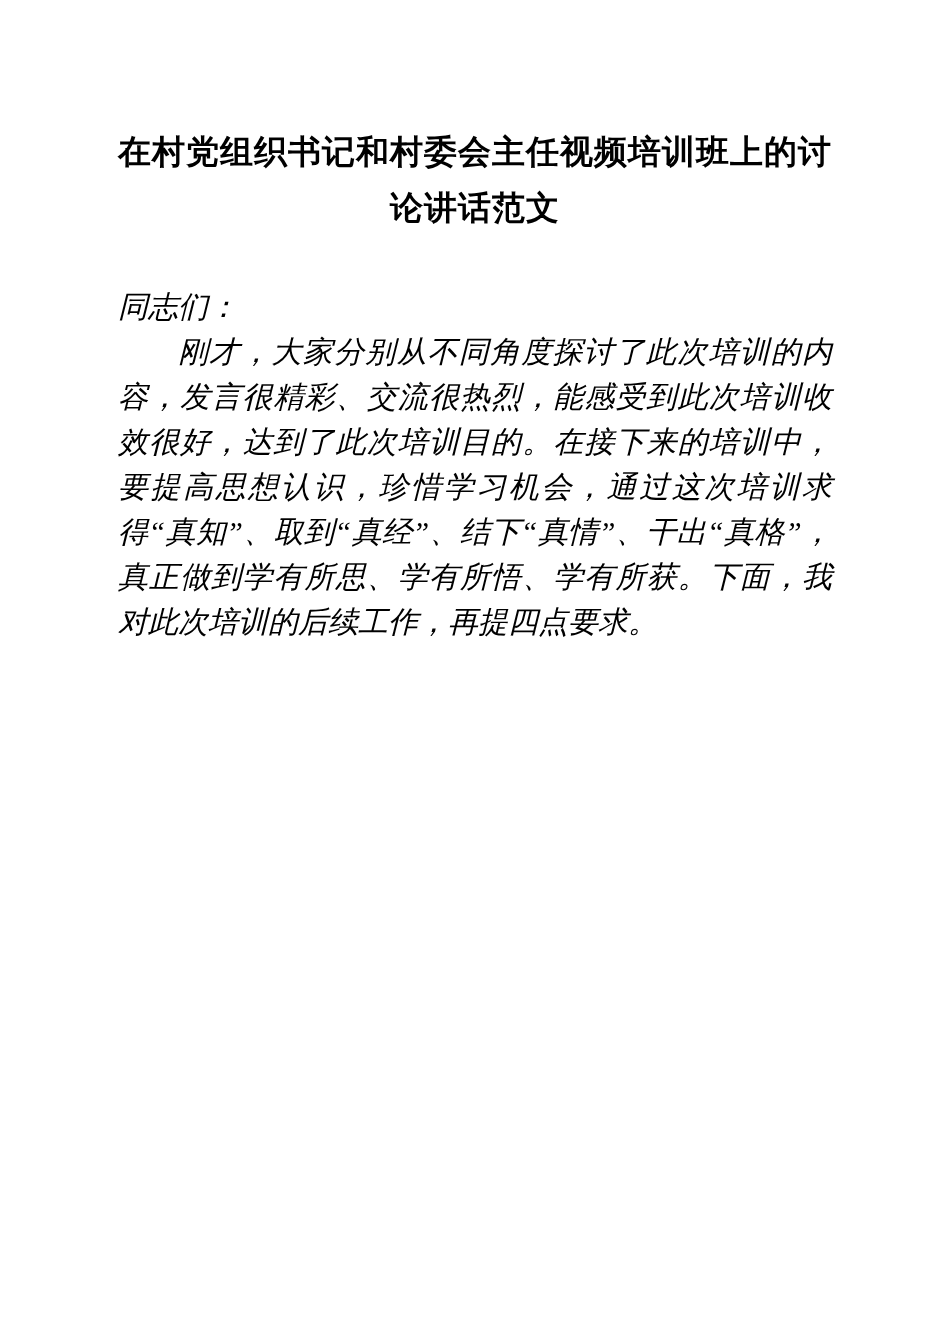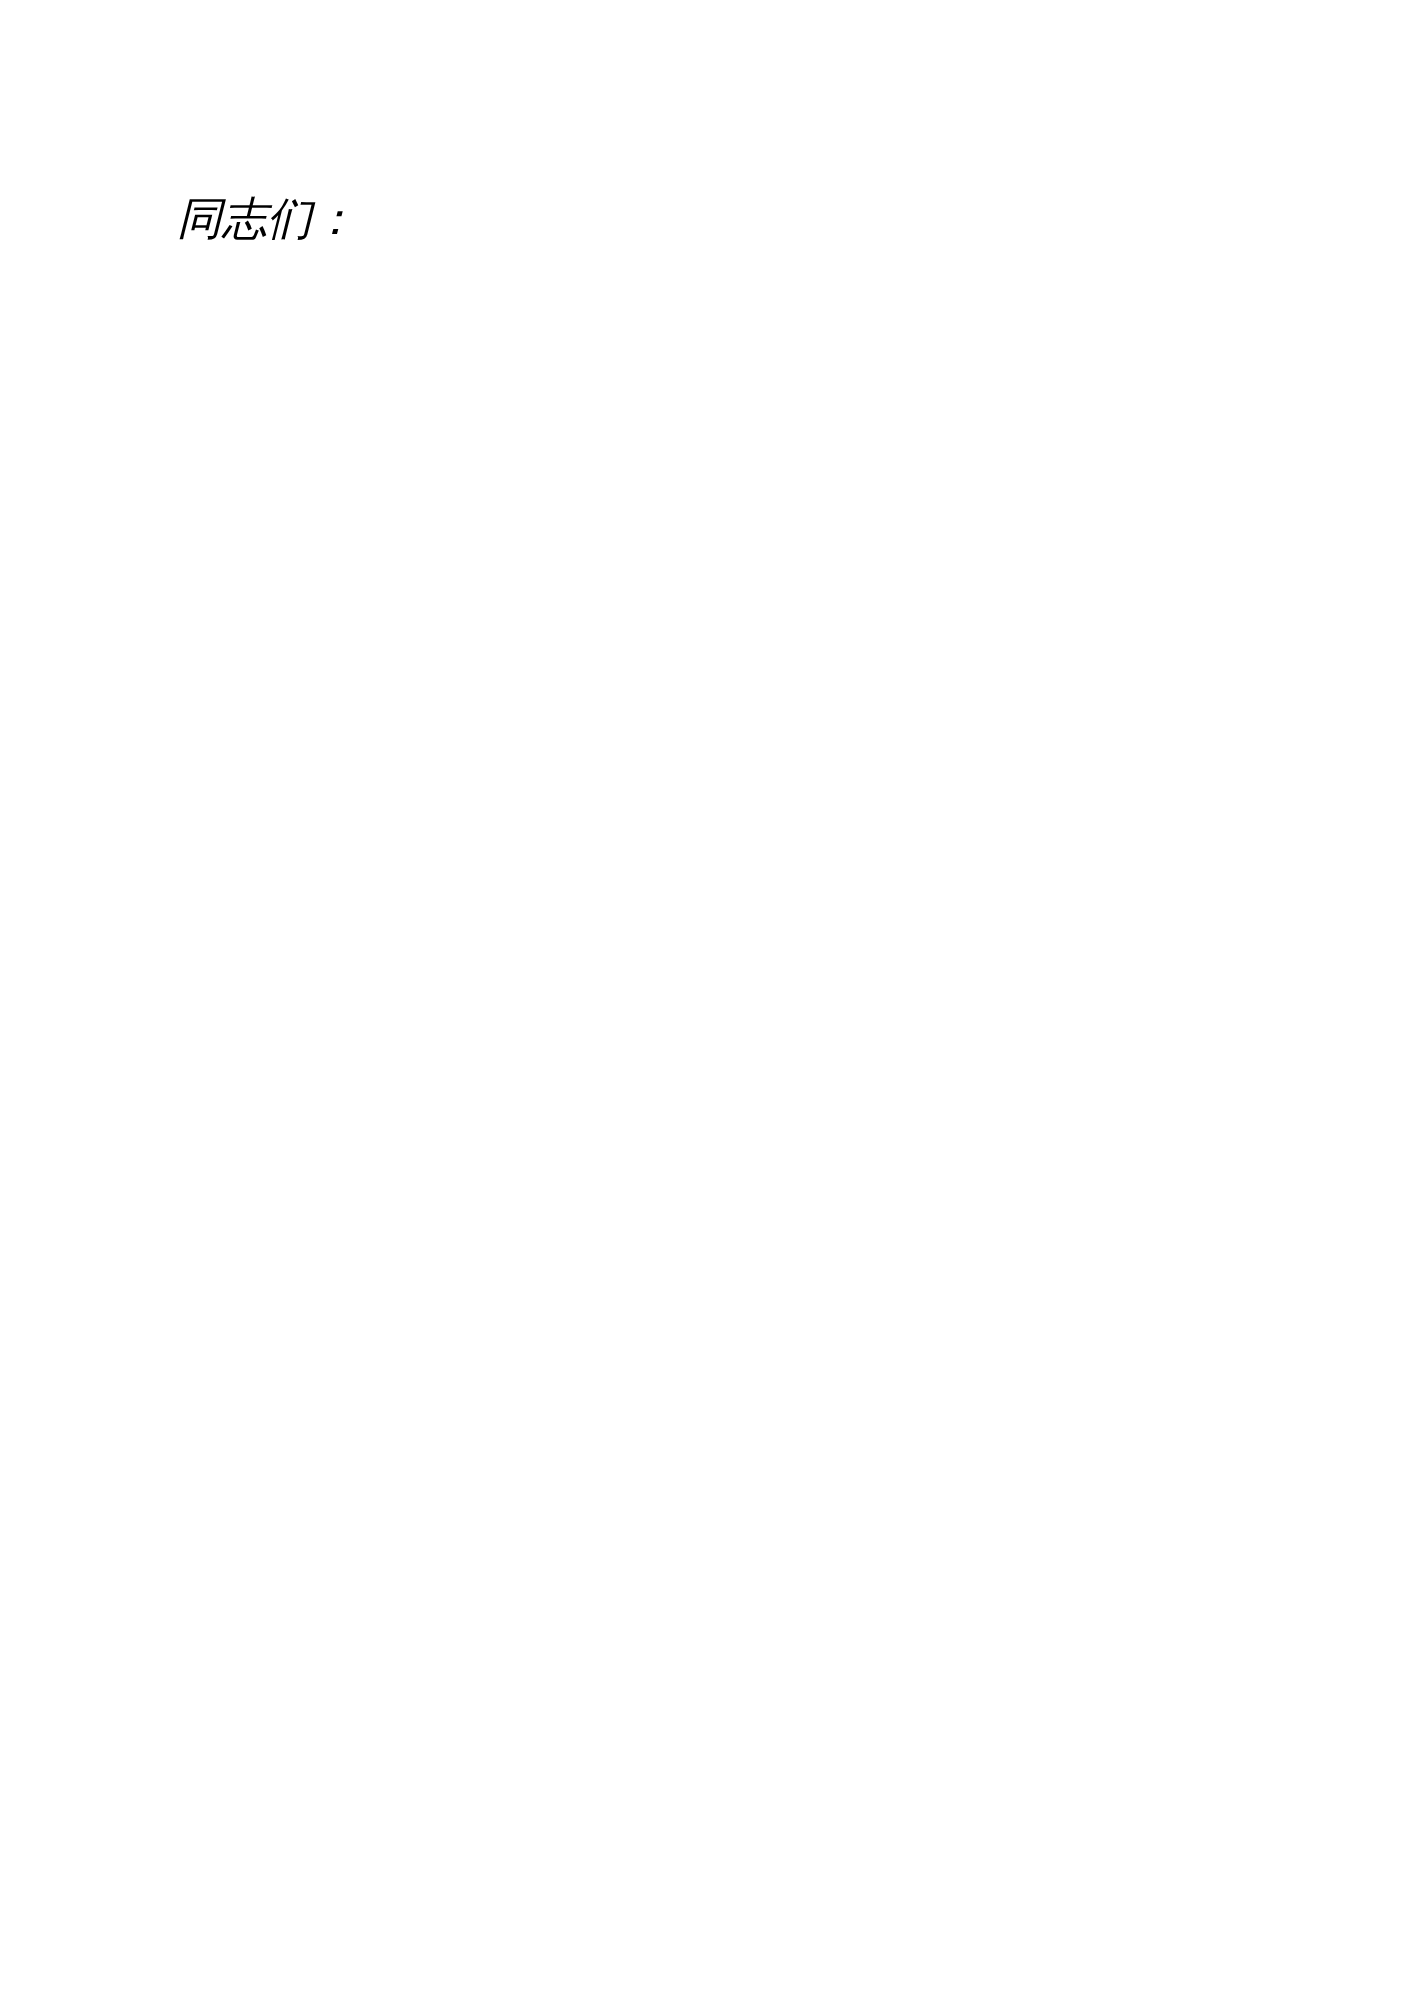--- a/index.html
+++ b/index.html
@@ -38,18 +38,20 @@
     text-indent: 2em;
   }
   .para strong {
     font-weight: 700;
   }
 </style>
 </head>
 <body>
 
 <div class="page">
+  <h1 class="doc-title">在村党组织书记和村委会主任视频培训班上的讨论讲话范文</h1>
 
   <p class="para">同志们：</p>
 
 
+  <p class="para indented">刚才，大家分别从不同角度探讨了此次培训的内容，发言很精彩、交流很热烈，能感受到此次培训收效很好，达到了此次培训目的。在接下来的培训中，要提高思想认识，珍惜学习机会，通过这次培训求得“真知”、取到“真经”、结下“真情”、干出“真格”，真正做到学有所思、学有所悟、学有所获。下面，我对此次培训的后续工作，再提四点要求。</p>
 
 </div>
 
 </body></html>

